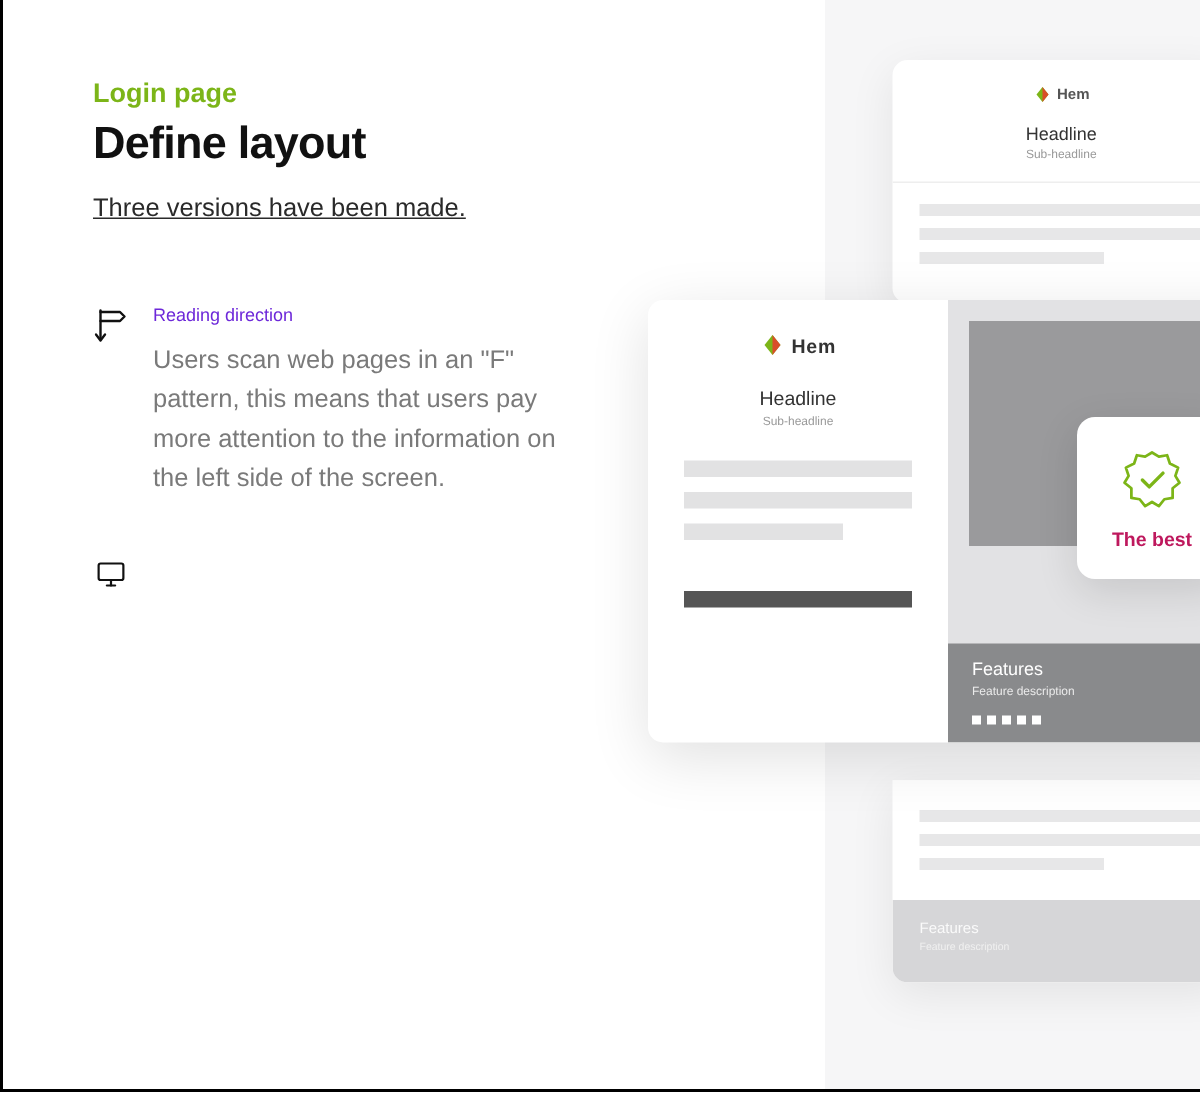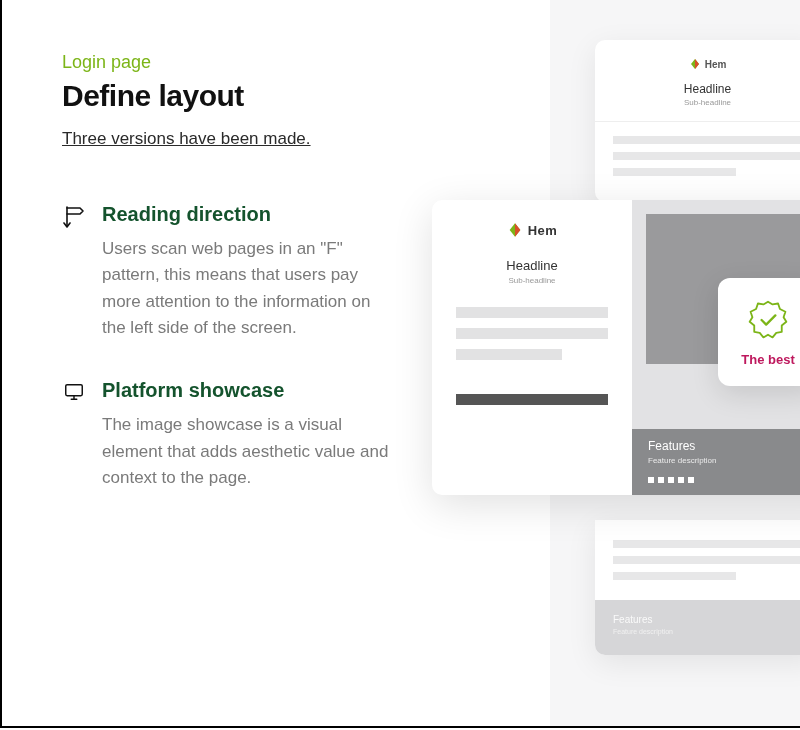--- a/index.html
+++ b/index.html
@@ -20,21 +20,21 @@
       position: relative;
       overflow: hidden;
     }
     .left-content {
       padding: 52px 0 0 60px;
       width: 400px;
     }
     .eyebrow {
       color: #7cb518;
       font-size: 18px;
-      font-weight: 400;
+      font-weight: 700;
       margin-bottom: 6px;
     }
     .title {
       font-size: 30px;
       font-weight: 800;
       color: #111;
       letter-spacing: -0.5px;
       margin-bottom: 16px;
     }
     .subtitle {
@@ -53,23 +53,23 @@
     .feature-icon {
       flex: 0 0 24px;
       width: 24px;
       height: 24px;
       display: flex;
       align-items: flex-start;
       justify-content: center;
       margin-top: 2px;
     }
     .feature-heading {
-      font-size: 20px;
-      font-weight: 700;
-      color: #14532d;
+      font-size: 12px;
+      font-weight: 400;
+      color: #6d28d9;
       margin-bottom: 10px;
     }
     .feature-body {
       font-size: 17px;
       line-height: 1.55;
       color: #7a7a7a;
     }
     
     .bg-panel {
       position: absolute;
@@ -294,20 +294,16 @@
     </div>
 
     <div class="feature-item">
       <span class="feature-icon">
         <svg width="22" height="22" viewBox="0 0 24 24" fill="none" stroke="#111" stroke-width="1.6" stroke-linecap="round" stroke-linejoin="round">
           <rect x="3" y="4" width="18" height="12" rx="1.5"></rect>
           <path d="M9 20 H15"></path>
           <path d="M12 16 V20"></path>
         </svg>
       </span>
-      <div>
-        <div class="feature-heading">Platform showcase</div>
-        <div class="feature-body">The image showcase is a visual element that adds aesthetic value and context to the page.</div>
-      </div>
     </div>
   </div>
 
 </div>
 
 </body></html>

